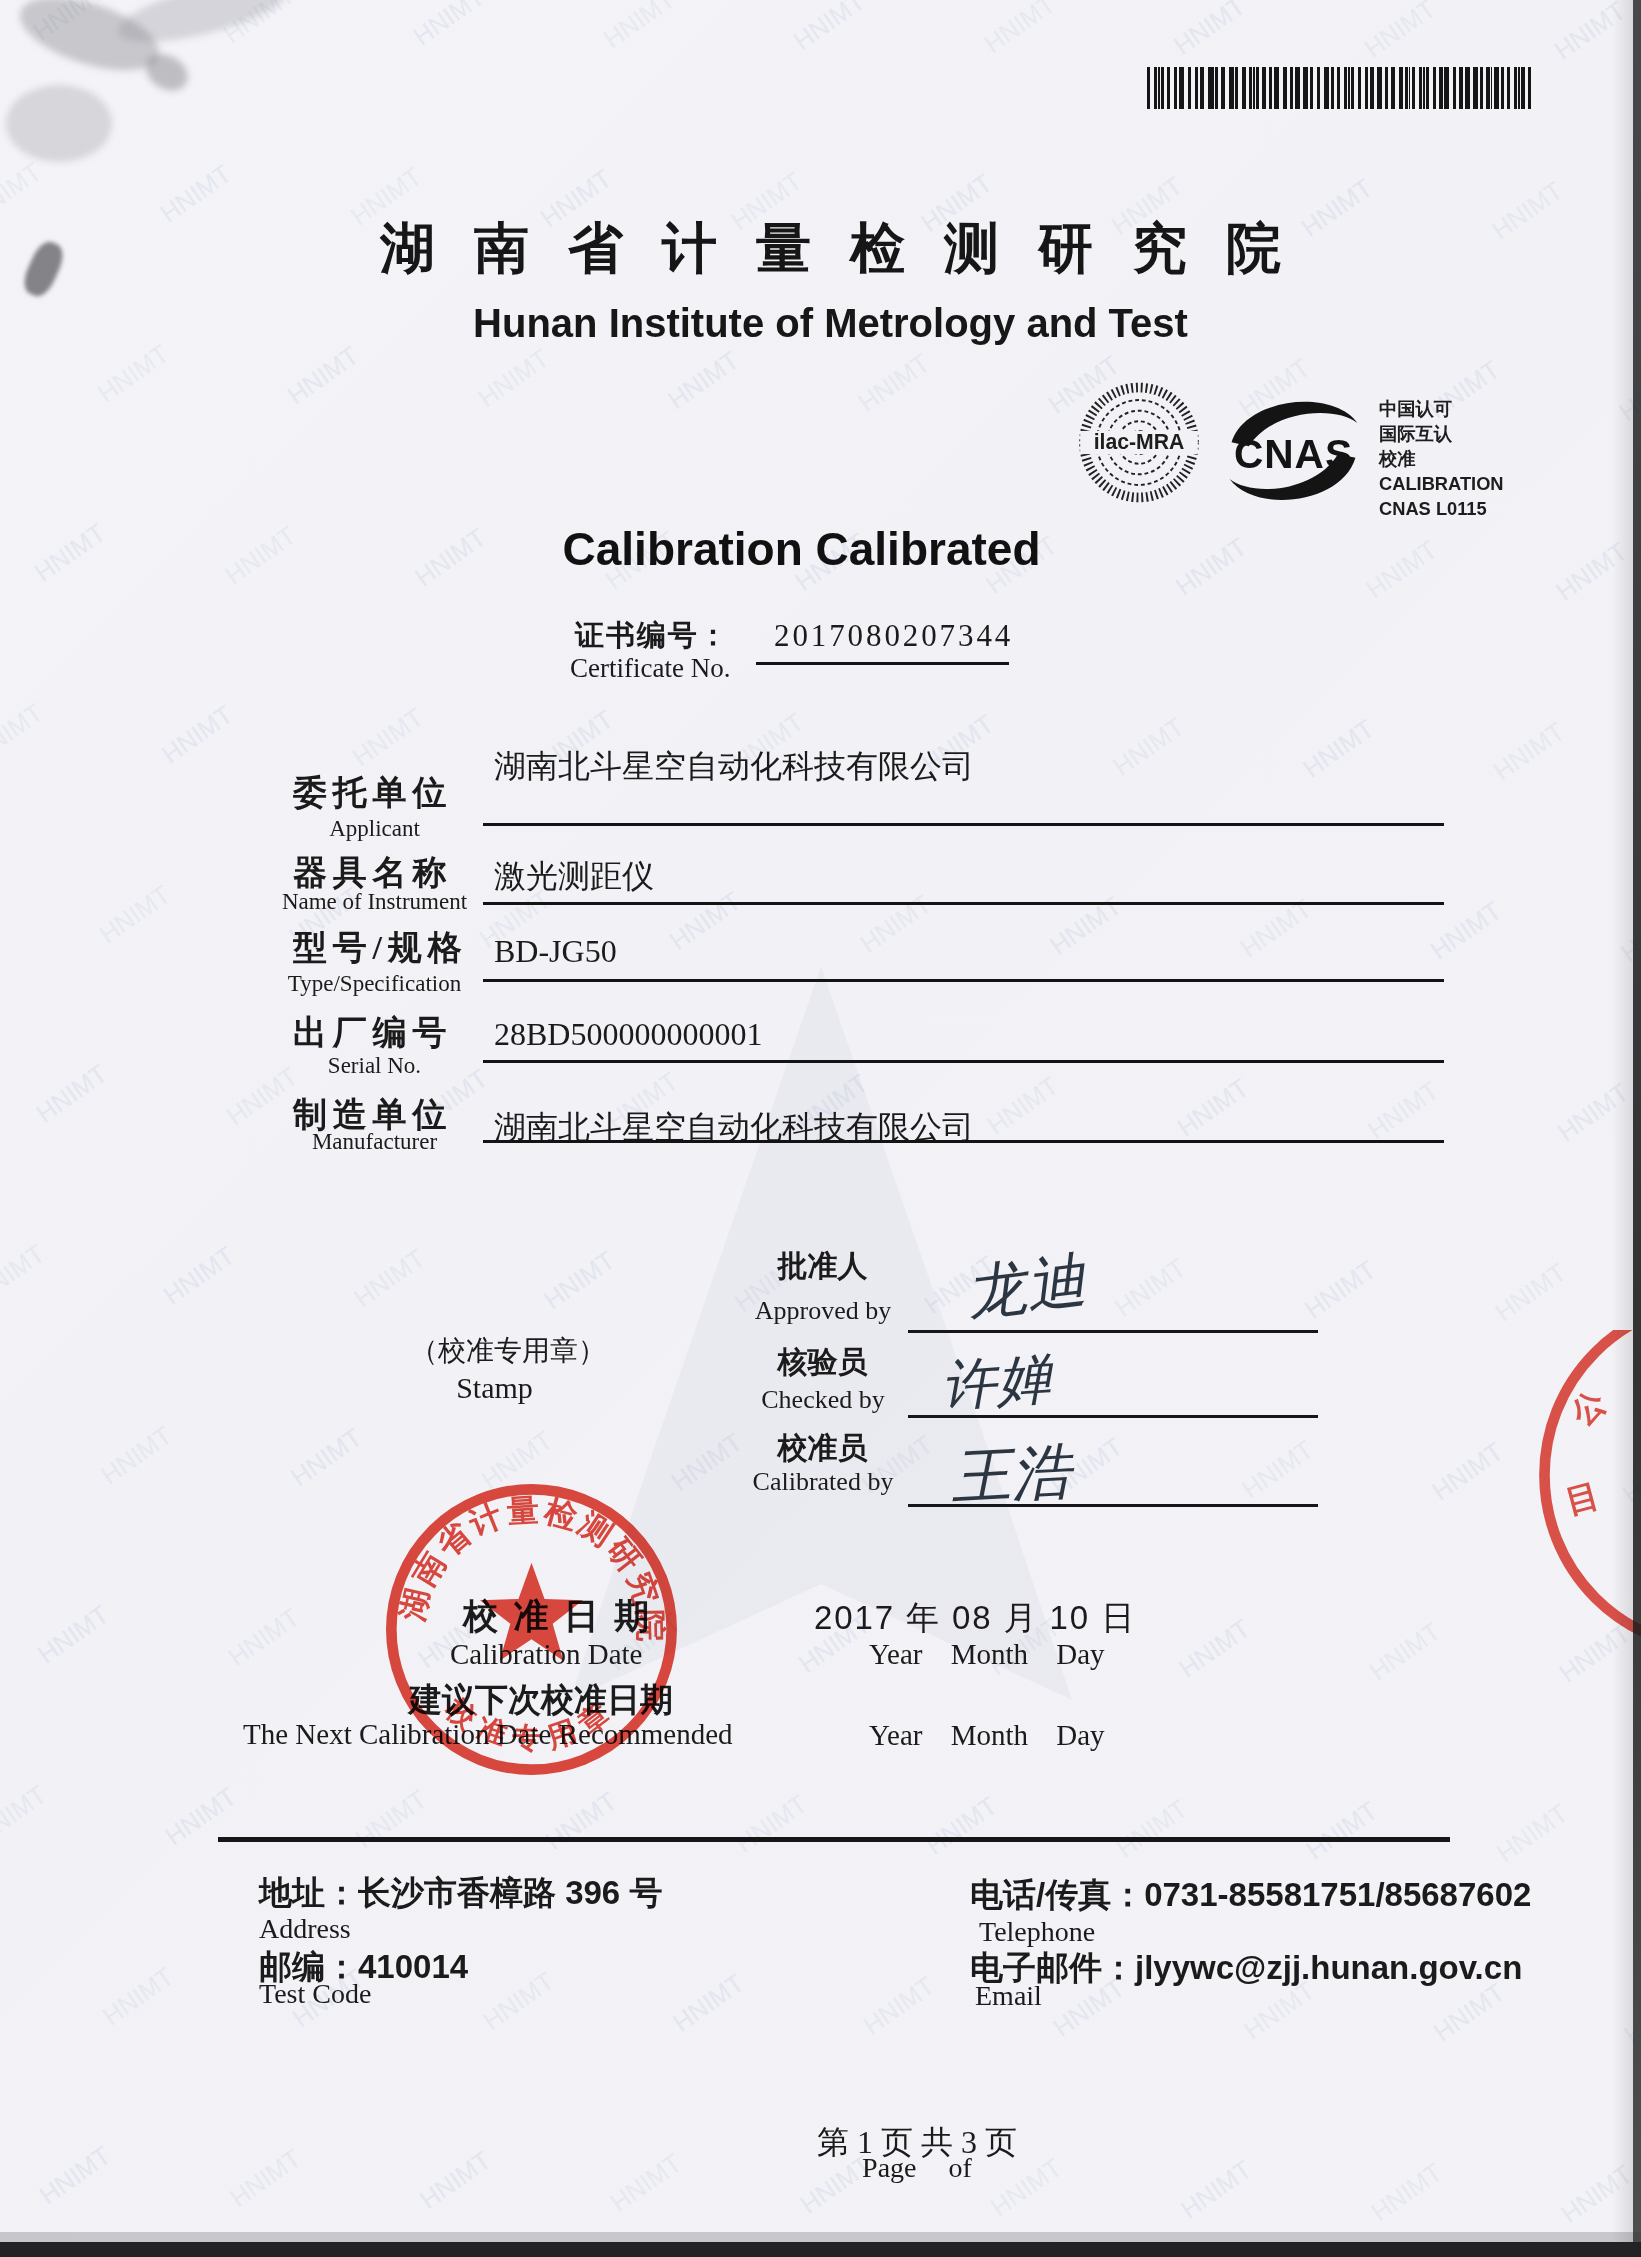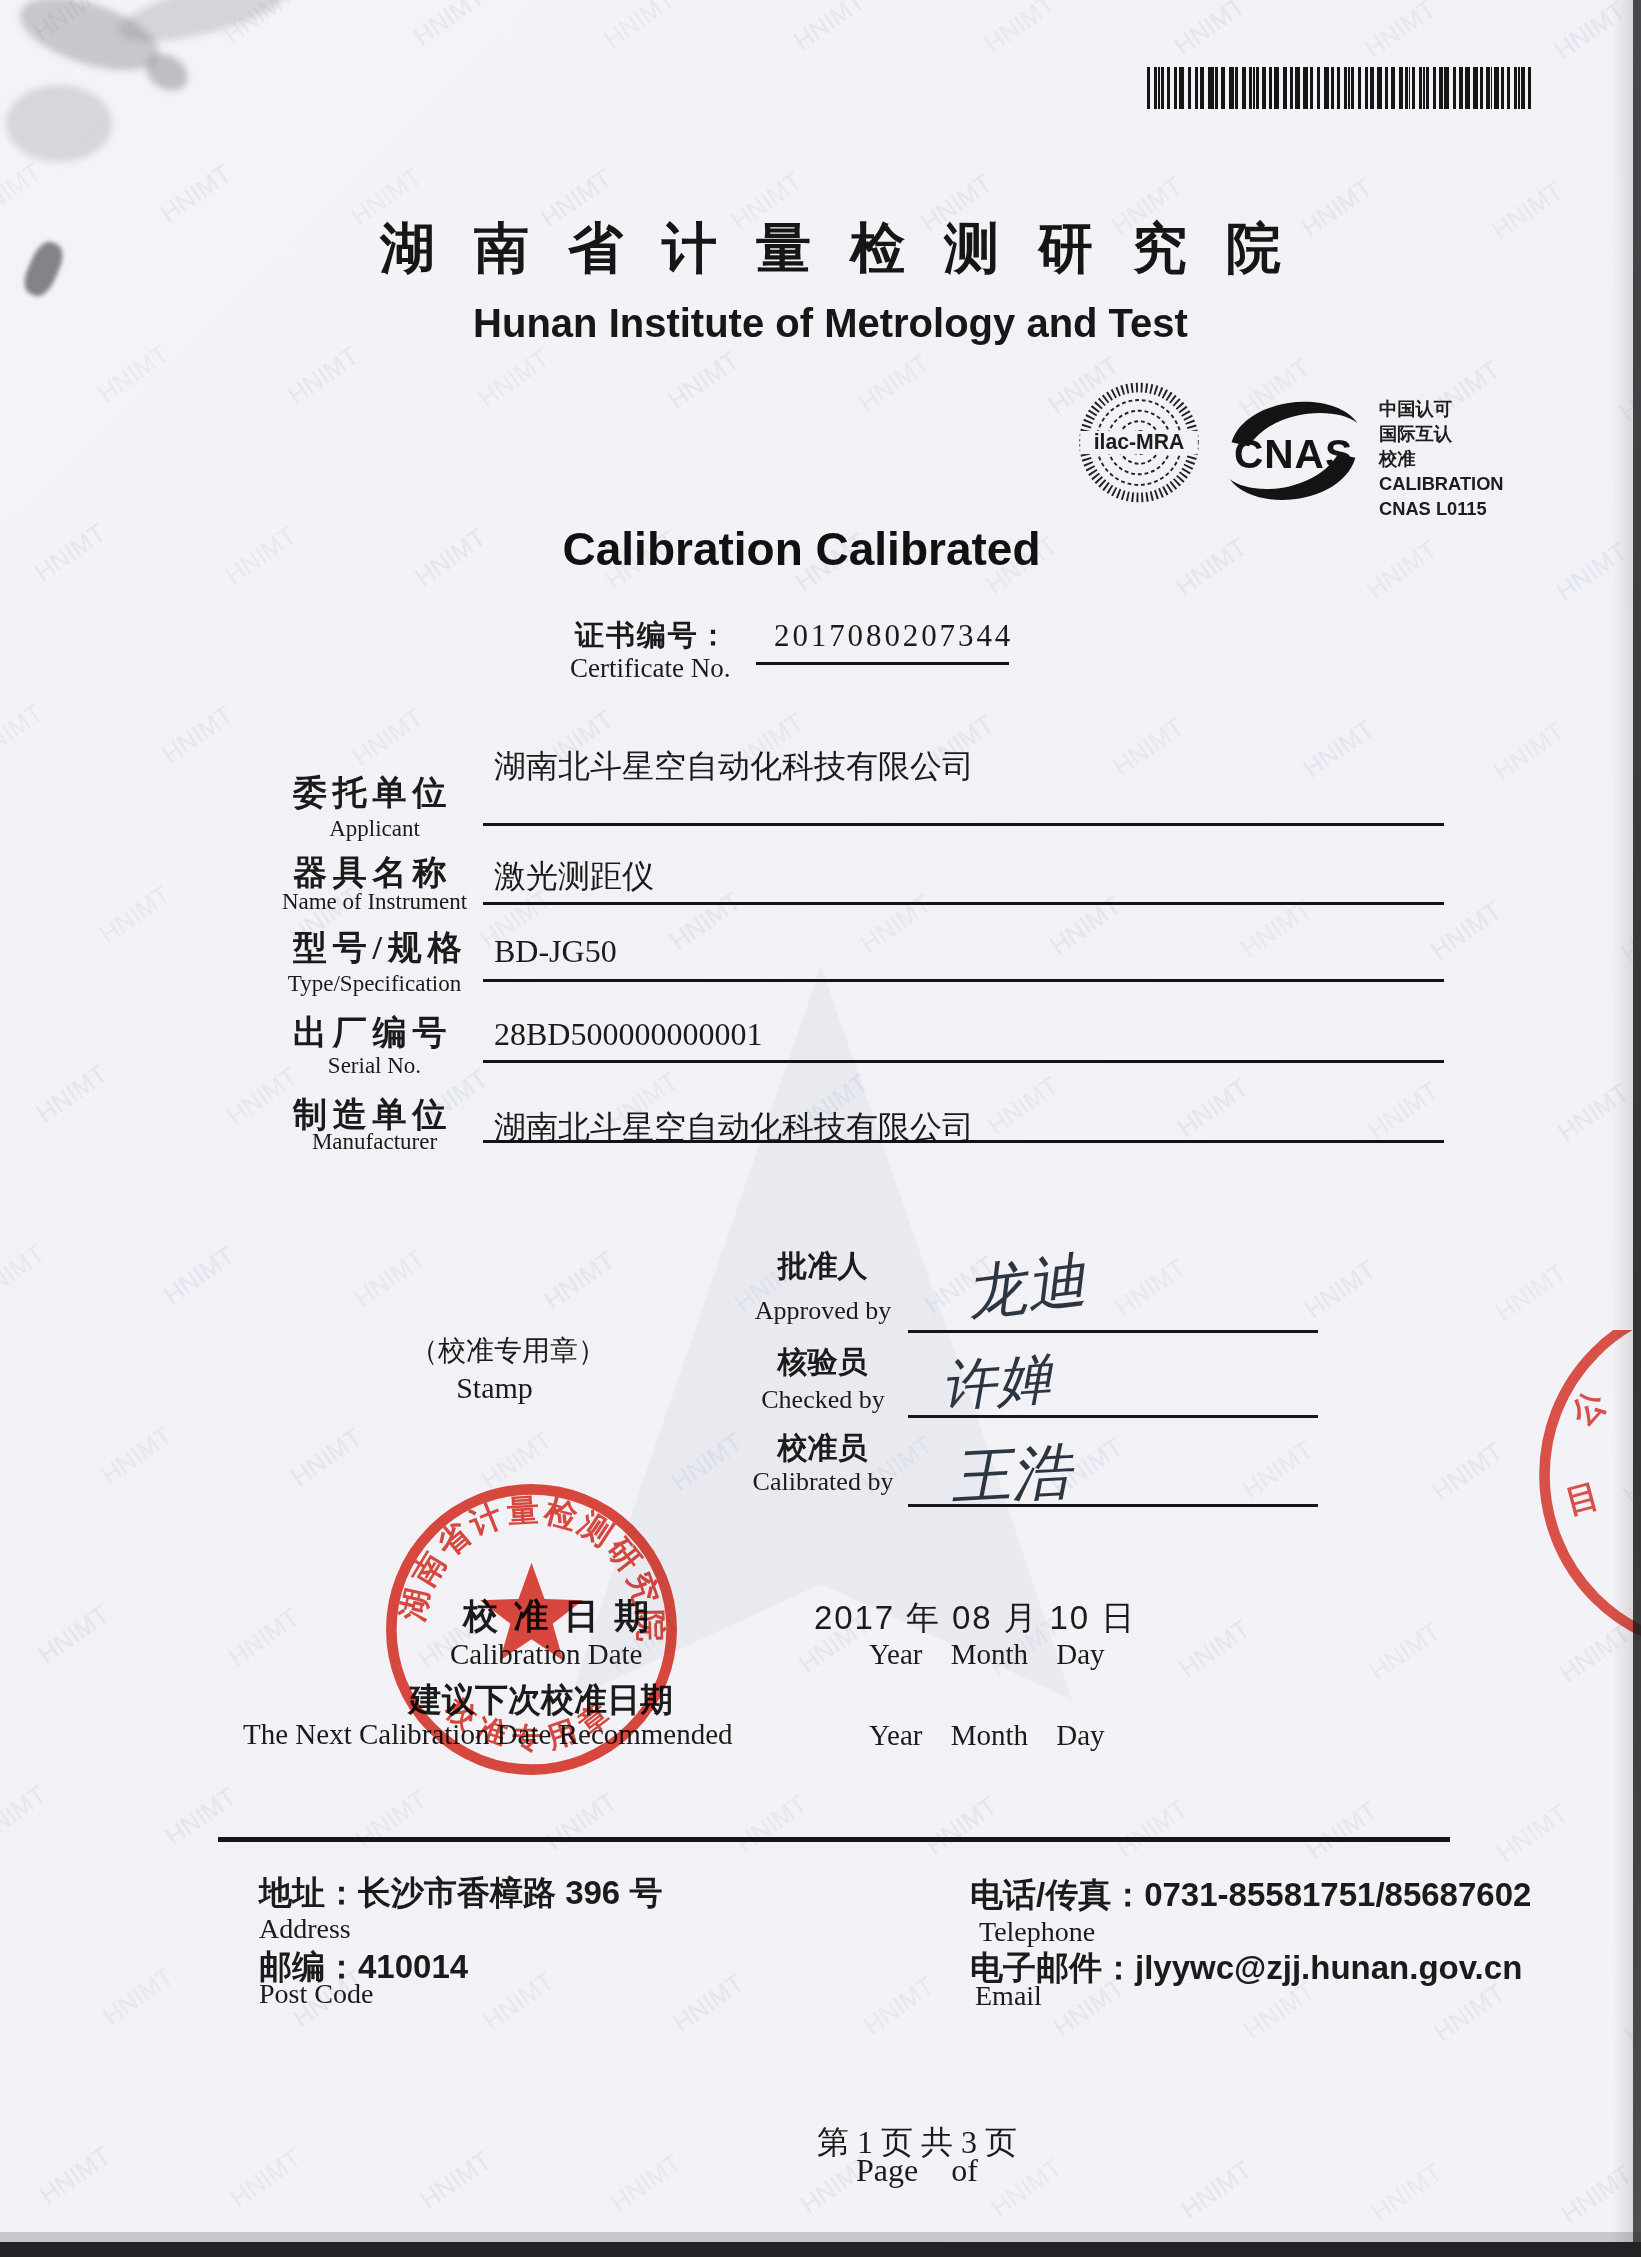--- a/index.html
+++ b/index.html
@@ -85,21 +85,21 @@
   .rule{left:218px;top:1837px;width:1232px;height:4.8px;background:#161616;z-index:2;}
   
   .ft-zh{font-size:33px;font-weight:bold;z-index:2;white-space:nowrap;
          font-family:"Liberation Sans","DejaVu Sans",sans-serif;}
   .ft-en{font-size:28px;z-index:2;white-space:nowrap;}
   .addr-zh{left:259px;top:1871px}.addr-en{left:259px;top:1913px}
   .post-zh{left:259px;top:1945px}.post-en{left:259px;top:1978px}
   .tel-zh{left:970px;top:1873px}.tel-en{left:979px;top:1916px}
   .mail-zh{left:970px;top:1946px}.mail-en{left:975px;top:1980px}
   .pg-zh{left:782px;width:270px;text-align:center;top:2121px;font-size:32px;z-index:2;white-space:nowrap;}
-  .pg-en{left:782px;width:270px;text-align:center;top:2152px;font-size:32px;word-spacing:25px;z-index:2;}
+  .pg-en{left:782px;width:270px;text-align:center;top:2152px;font-size:28px;word-spacing:25px;z-index:2;}
 </style>
 </head>
 <body>
 
 <div class="page">
 
   <svg class="abs wm-layer" width="1641" height="2257" viewBox="0 0 1700 2338">
     <defs>
       <pattern id="wm" width="320" height="230" patternUnits="userSpaceOnUse" patternTransform="rotate(-35)">
         <text x="10" y="60" font-size="26" fill="#9fb0ce" opacity="0.20" font-family="Liberation Sans, sans-serif">HNIMT</text>
@@ -227,21 +227,21 @@
   <div class="abs cal-val">2017 年 08 月 10 日</div>
   <div class="abs ymd ymd1">Year Month Day</div>
   <div class="abs next-zh">建议下次校准日期</div>
   <div class="abs next-en">The Next Calibration Date Recommended</div>
   <div class="abs ymd ymd2">Year Month Day</div>
 
   <div class="abs rule"></div>
   <div class="abs ft-zh addr-zh">地址：长沙市香樟路 396 号</div>
   <div class="abs ft-en addr-en">Address</div>
   <div class="abs ft-zh post-zh">邮编：410014</div>
-  <div class="abs ft-en post-en">Post Code</div>
+  <div class="abs ft-en post-en">Test Code</div>
   <div class="abs ft-zh tel-zh">电话/传真：0731-85581751/85687602</div>
   <div class="abs ft-en tel-en">Telephone</div>
   <div class="abs ft-zh mail-zh">电子邮件：jlyywc@zjj.hunan.gov.cn</div>
   <div class="abs ft-en mail-en">Email</div>
 
   <div class="abs pg-zh">第 1 页 共 3 页</div>
   <div class="abs pg-en">Page of</div>
 
 </div>
 

